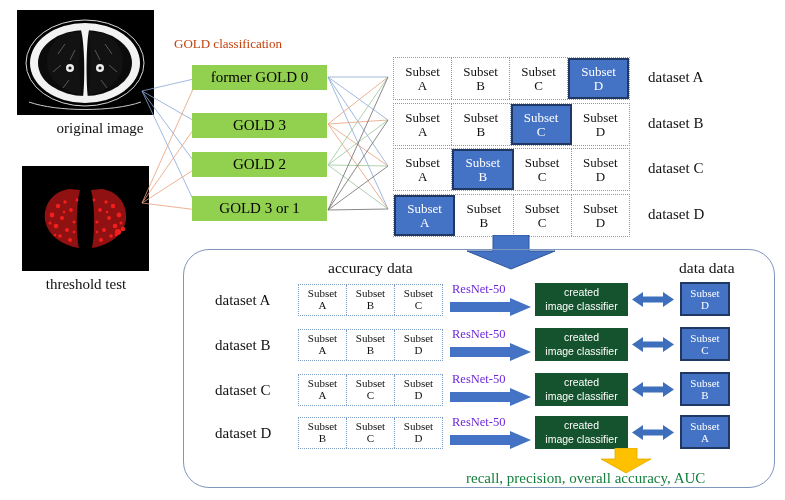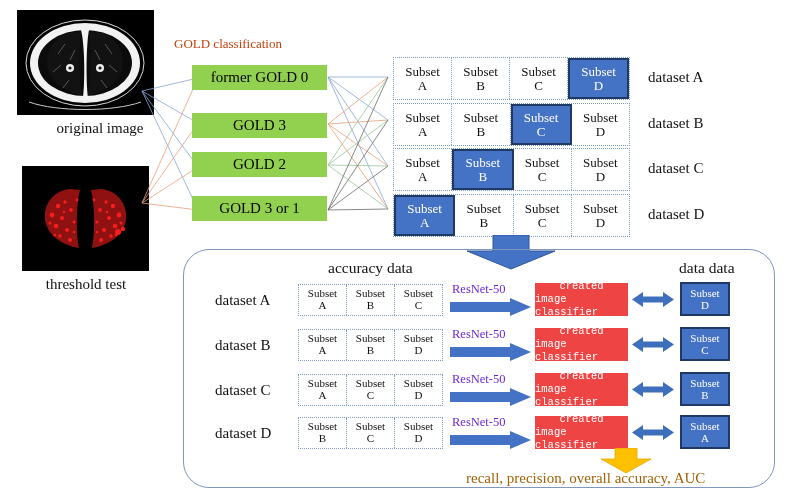--- a/index.html
+++ b/index.html
@@ -26,29 +26,29 @@
   .ds-label{font-size:15px;color:#111;text-align:right;}
 
   
   .panel{border:1.5px solid #7f96bd;border-radius:26px;box-sizing:border-box;background:transparent;}
 
   .tr-row{display:flex;border:1px dotted #7f9ec4;box-sizing:border-box;}
   .tr-cell{flex:1;border-right:1px dotted #7f9ec4;display:flex;flex-direction:column;
            align-items:center;justify-content:center;font-size:11px;line-height:1.05;color:#111;}
   .tr-cell:last-child{border-right:none;}
 
-  .clf{background:#ef4444;color:#fff;display:flex;flex-direction:column;align-items:center;
-       justify-content:center;font-family:Liberation Mono, monospace;font-size:10.5px;line-height:1.25;}
+  .clf{background:#14532d;color:#fff;display:flex;flex-direction:column;align-items:center;
+       justify-content:center;font-family:Liberation Sans, sans-serif;font-size:10.5px;line-height:1.25;}
 
   .test-box{background:#4472c4;color:#fff;border:2px solid #1f3864;box-sizing:border-box;
             display:flex;flex-direction:column;align-items:center;justify-content:center;
             font-size:11px;line-height:1.1;}
 
   .resnet{font-family:"Liberation Serif",serif;font-size:12.5px;color:#6d28d9;}
-  .metrics{font-family:"Liberation Serif",serif;font-size:15px;color:#a16207;}
+  .metrics{font-family:"Liberation Serif",serif;font-size:15px;color:#15803d;}
   .sub-title{font-family:"Liberation Serif",serif;font-size:15.5px;color:#111;}
   svg{display:block;}
 </style>
 </head>
 <body>
 
 <div class="abs ct-frame" style="left:17px;top:10px;width:137px;height:105px;">
   <svg width="137" height="105" viewBox="0 0 137 105">
     <rect x="0" y="0" width="137" height="105" fill="#000"></rect>
     <ellipse cx="68" cy="53" rx="59" ry="43" fill="none" stroke="#d8d8d8" stroke-width="1"></ellipse>

